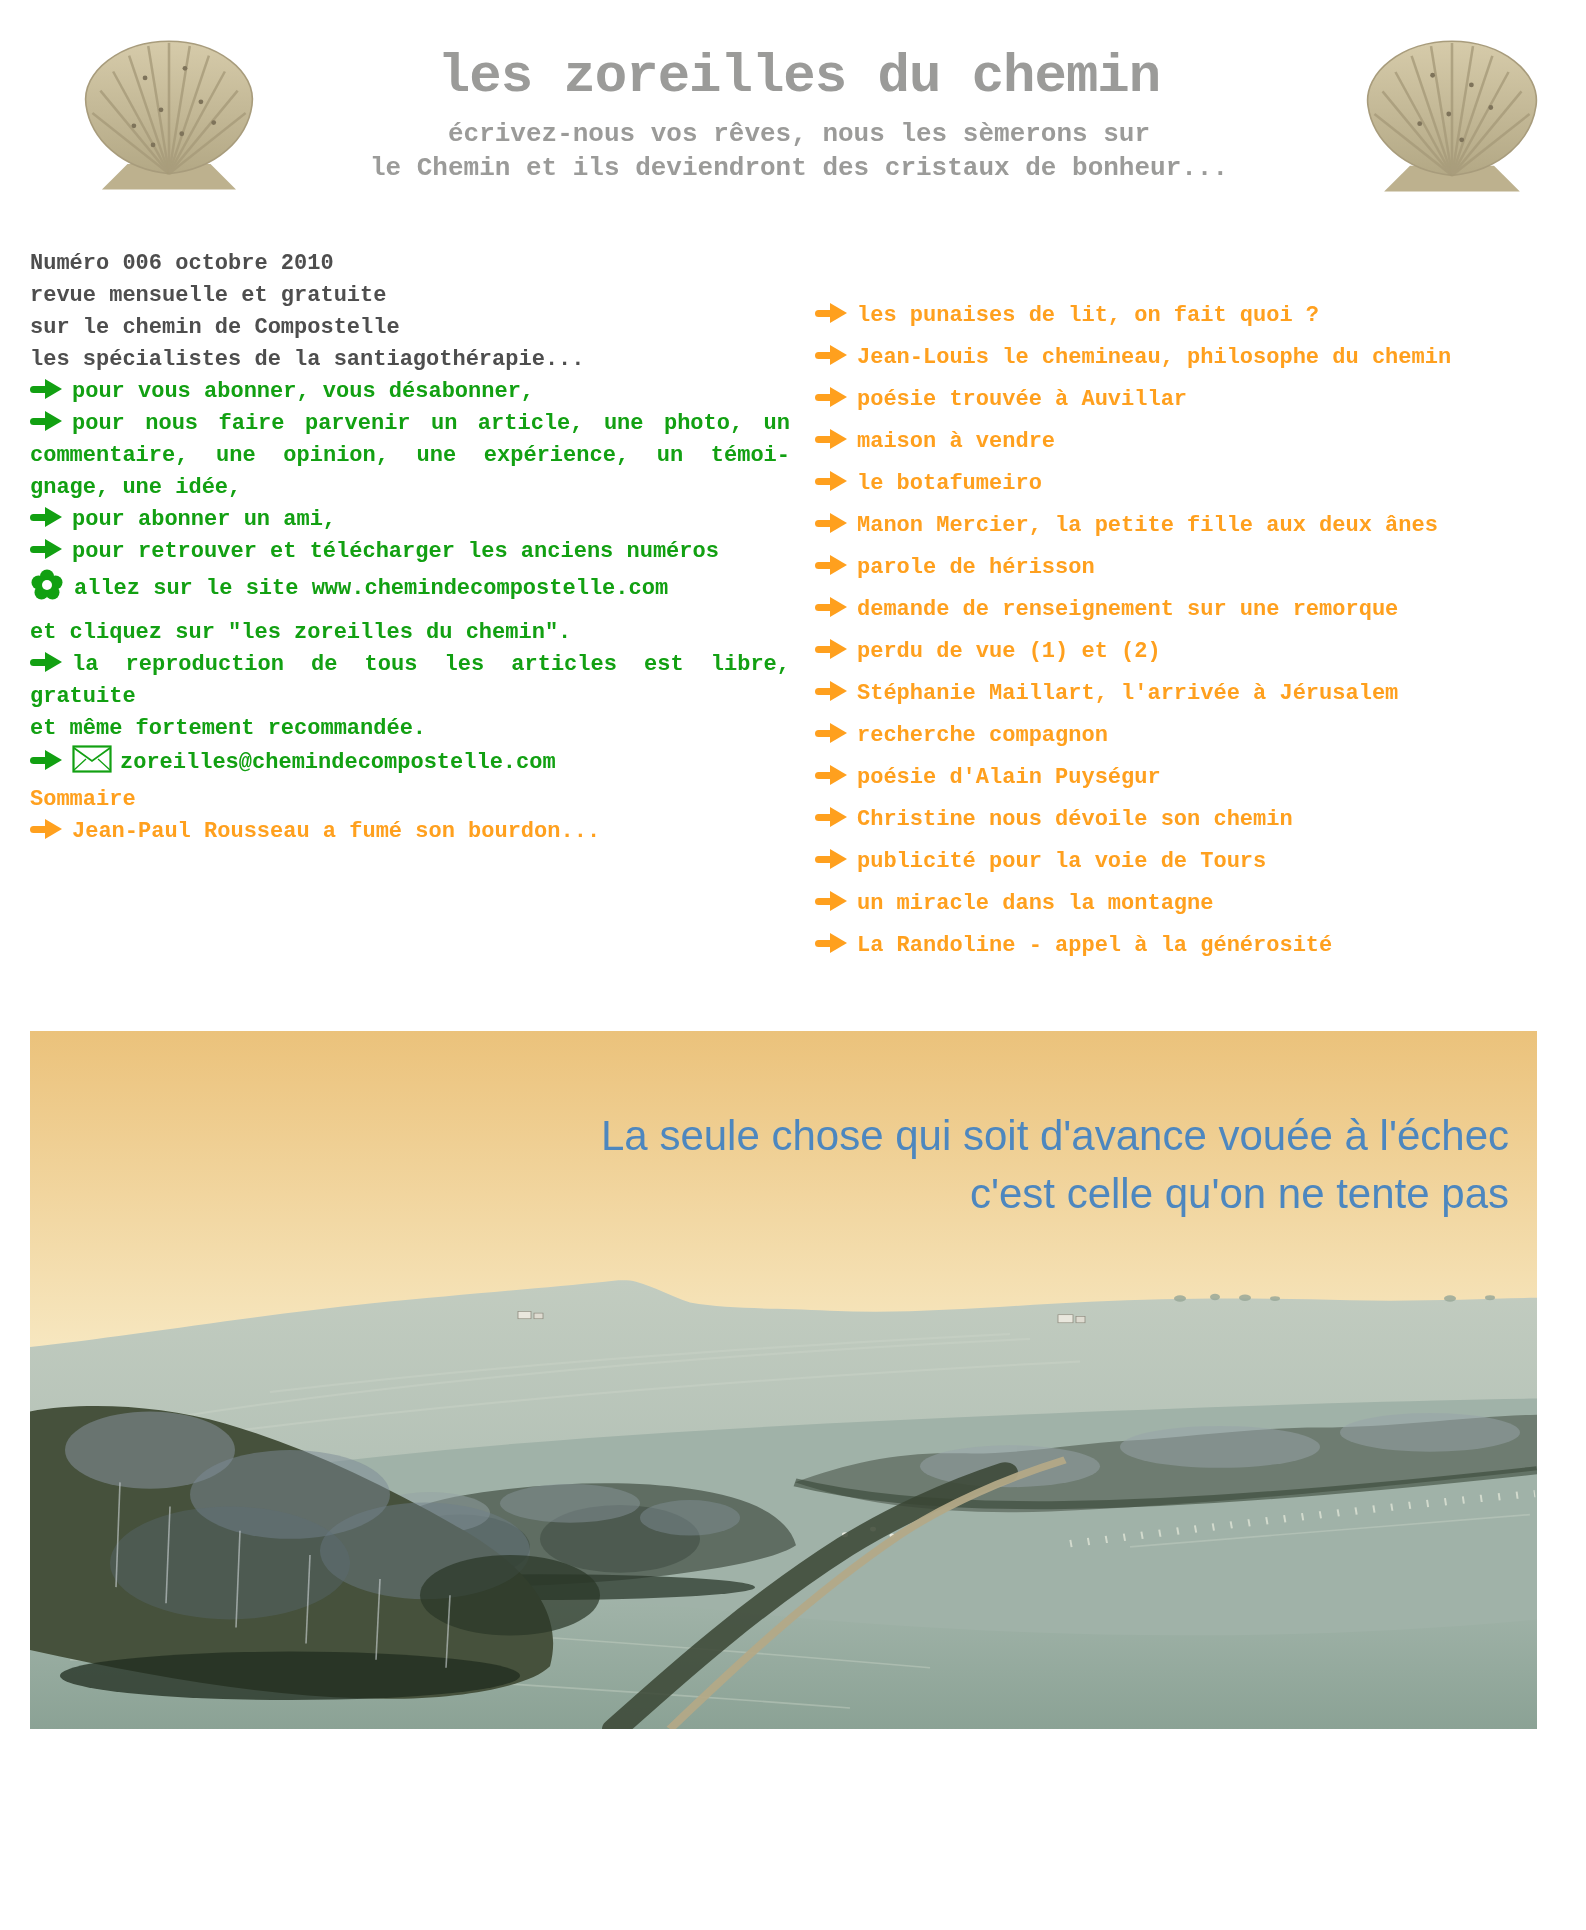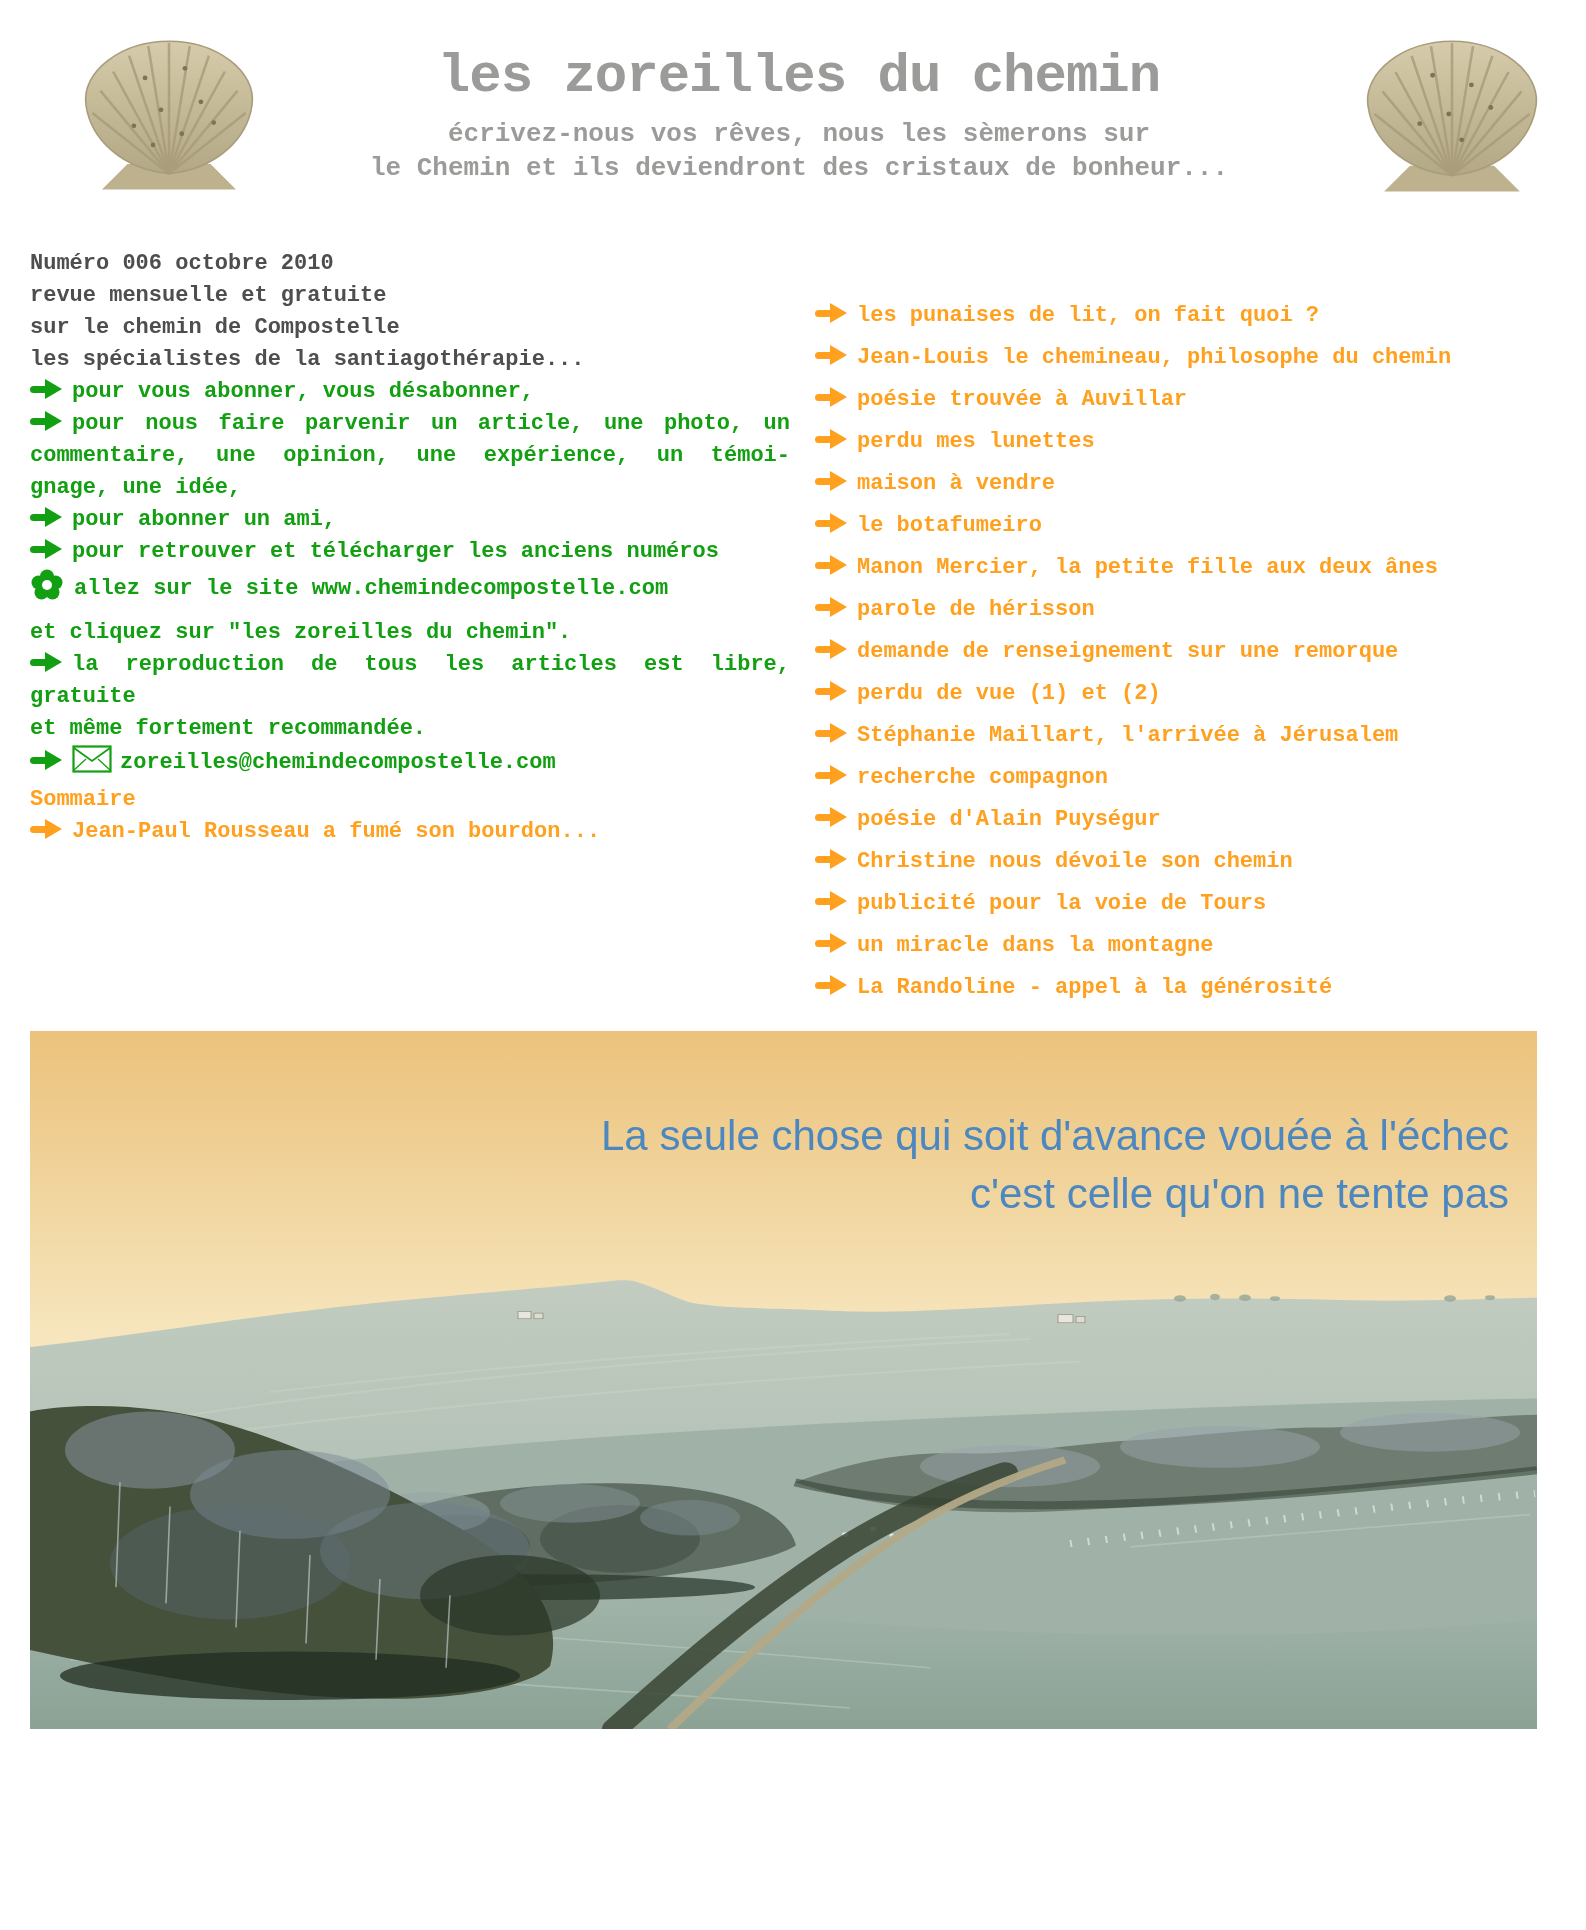--- a/index.html
+++ b/index.html
@@ -212,21 +212,20 @@
 
   <div class="block o mt12 titem">
     <span class="arr"></span><span>Jean-Paul Rousseau a fumé son bourdon...</span>
   </div>
 </div>
 
 <div class="right-col o">
   <div class="titem"><span class="arr"></span><span>les punaises de lit, on fait quoi ?</span></div>
   <div class="titem"><span class="arr"></span><span>Jean-Louis le chemineau, philosophe du chemin</span></div>
   <div class="titem"><span class="arr"></span><span>poésie trouvée à Auvillar</span></div>
-  <div class="titem"><span class="arr"></span><span>perdu mes lunettes</span></div>
   <div class="titem"><span class="arr"></span><span>maison à vendre</span></div>
   <div class="titem"><span class="arr"></span><span>le botafumeiro</span></div>
   <div class="titem"><span class="arr"></span><span>Manon Mercier, la petite fille aux deux ânes</span></div>
   <div class="titem"><span class="arr"></span><span>parole de hérisson</span></div>
   <div class="titem"><span class="arr"></span><span>demande de renseignement sur une remorque</span></div>
   <div class="titem"><span class="arr"></span><span>perdu de vue (1) et (2)</span></div>
   <div class="titem"><span class="arr"></span><span>Stéphanie Maillart, l'arrivée à Jérusalem</span></div>
   <div class="titem"><span class="arr"></span><span>recherche compagnon</span></div>
   <div class="titem"><span class="arr"></span><span>poésie d'Alain Puységur</span></div>
   <div class="titem"><span class="arr"></span><span>Christine nous dévoile son chemin</span></div>

